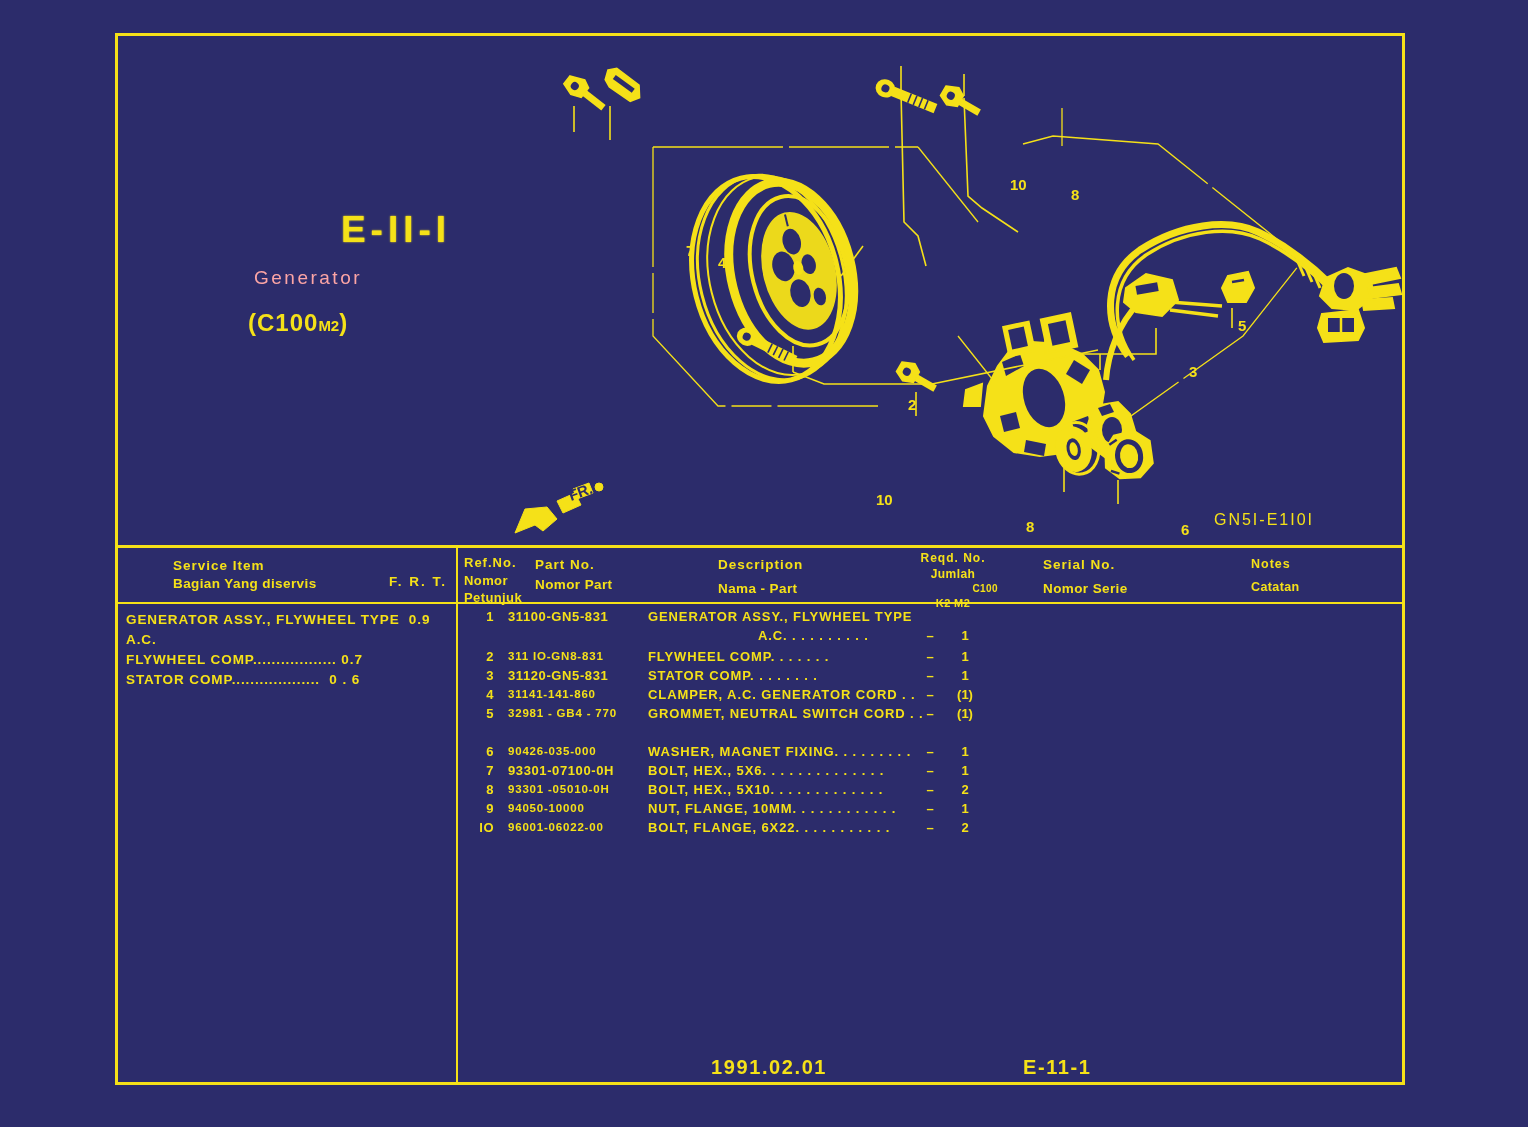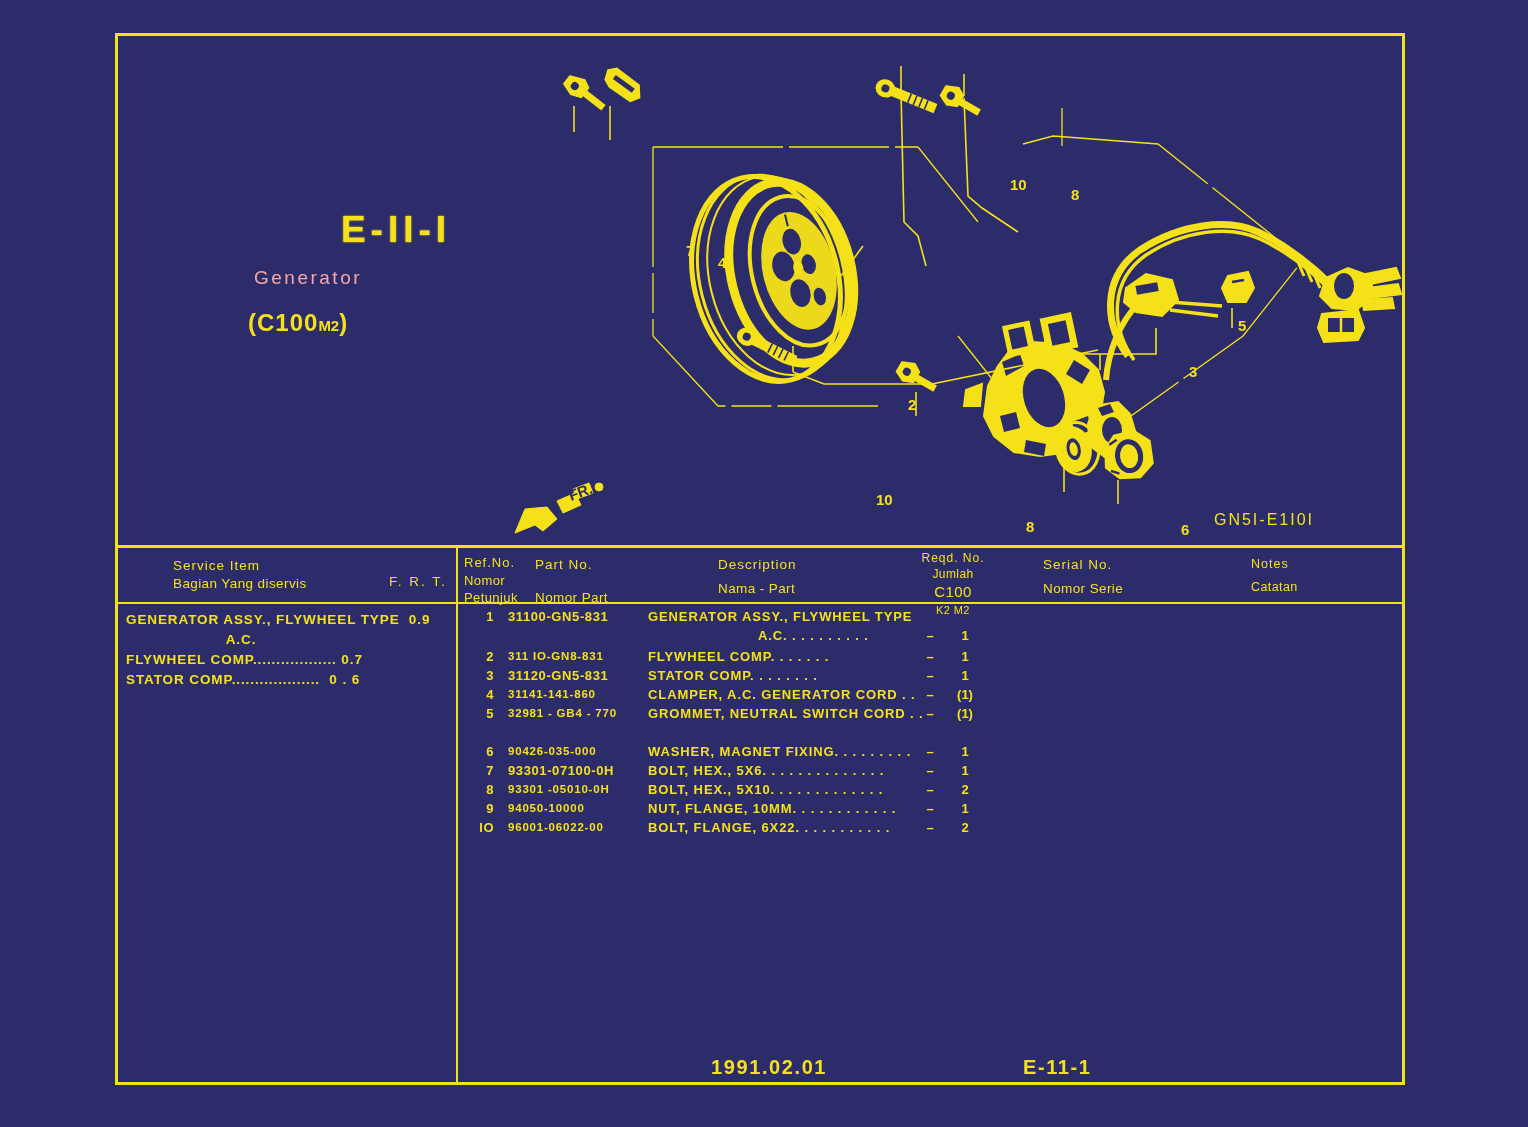--- a/index.html
+++ b/index.html
@@ -116,27 +116,27 @@
     top: 56px;
     bottom: 0;
     width: 2px;
     background: #f5e118;
   }
 
   .hcell {
     position: absolute;
     top: 0;
     font-size: 13.5px;
-    font-weight: normal;
+    font-weight: bold;
     line-height: 1.35;
     letter-spacing: 1px;
     white-space: nowrap;
   }
   .hcell .l2 { letter-spacing: 0.4px; }
-  .hcell .l3 { letter-spacing: 0.4px; font-size: 15px; }
+  .hcell .l3 { letter-spacing: 0.4px; font-size: 10px; text-align: right; }
   .hcell .l4 { letter-spacing: 0.4px; font-size: 11px; }
 
   #h-service   { left: 55px;  top: 9px; }
   #h-frt       { left: 271px; top: 25px; letter-spacing: 2px; }
   #h-refno     { left: 346px; top: 6px; font-size: 13px; }
   #h-partno    { left: 417px; top: 8px; }
   #h-desc      { left: 600px; top: 8px; }
   #h-reqd      { left: 790px; top: 2px; text-align: center; width: 90px; font-size: 12px; }
   #h-serial    { left: 925px; top: 8px; }
   #h-notes     { left: 1133px; top: 8px; font-size: 12.5px; }
@@ -152,21 +152,21 @@
     box-sizing: border-box;
   }
   .svc-line {
     font-size: 13.5px;
     font-weight: bold;
     letter-spacing: 0.9px;
     white-space: pre;
     line-height: 20px;
     padding-left: 8px;
   }
-  .svc-line.indent { text-align: center; padding-right: 54px; }
+  .svc-line.indent { text-align: left; padding-right: 54px; }
 
   
   #parts-body {
     position: absolute;
     left: 340px;
     top: 56px;
     right: 0;
     bottom: 0;
     padding-top: 5px;
     box-sizing: border-box;
@@ -478,21 +478,21 @@
       <div class="hcell" id="h-frt">F. R. T.</div>
 
       <div class="hcell" id="h-refno">
         <div>Ref.No.</div>
         <div class="l2">Nomor</div>
         <div class="l2">Petunjuk</div>
       </div>
 
       <div class="hcell" id="h-partno">
         <div>Part  No.</div>
-        <div class="l2" style="margin-top:15px">Nomor  Part</div>
+        <div class="l2" style="margin-top:2px">Nomor  Part</div>
       </div>
 
       <div class="hcell" id="h-desc">
         <div>Description</div>
         <div class="l2" style="margin-top:6px">Nama - Part</div>
       </div>
 
       <div class="hcell" id="h-reqd">
         <div>Reqd. No.</div>
         <div class="l2">Jumlah</div>

